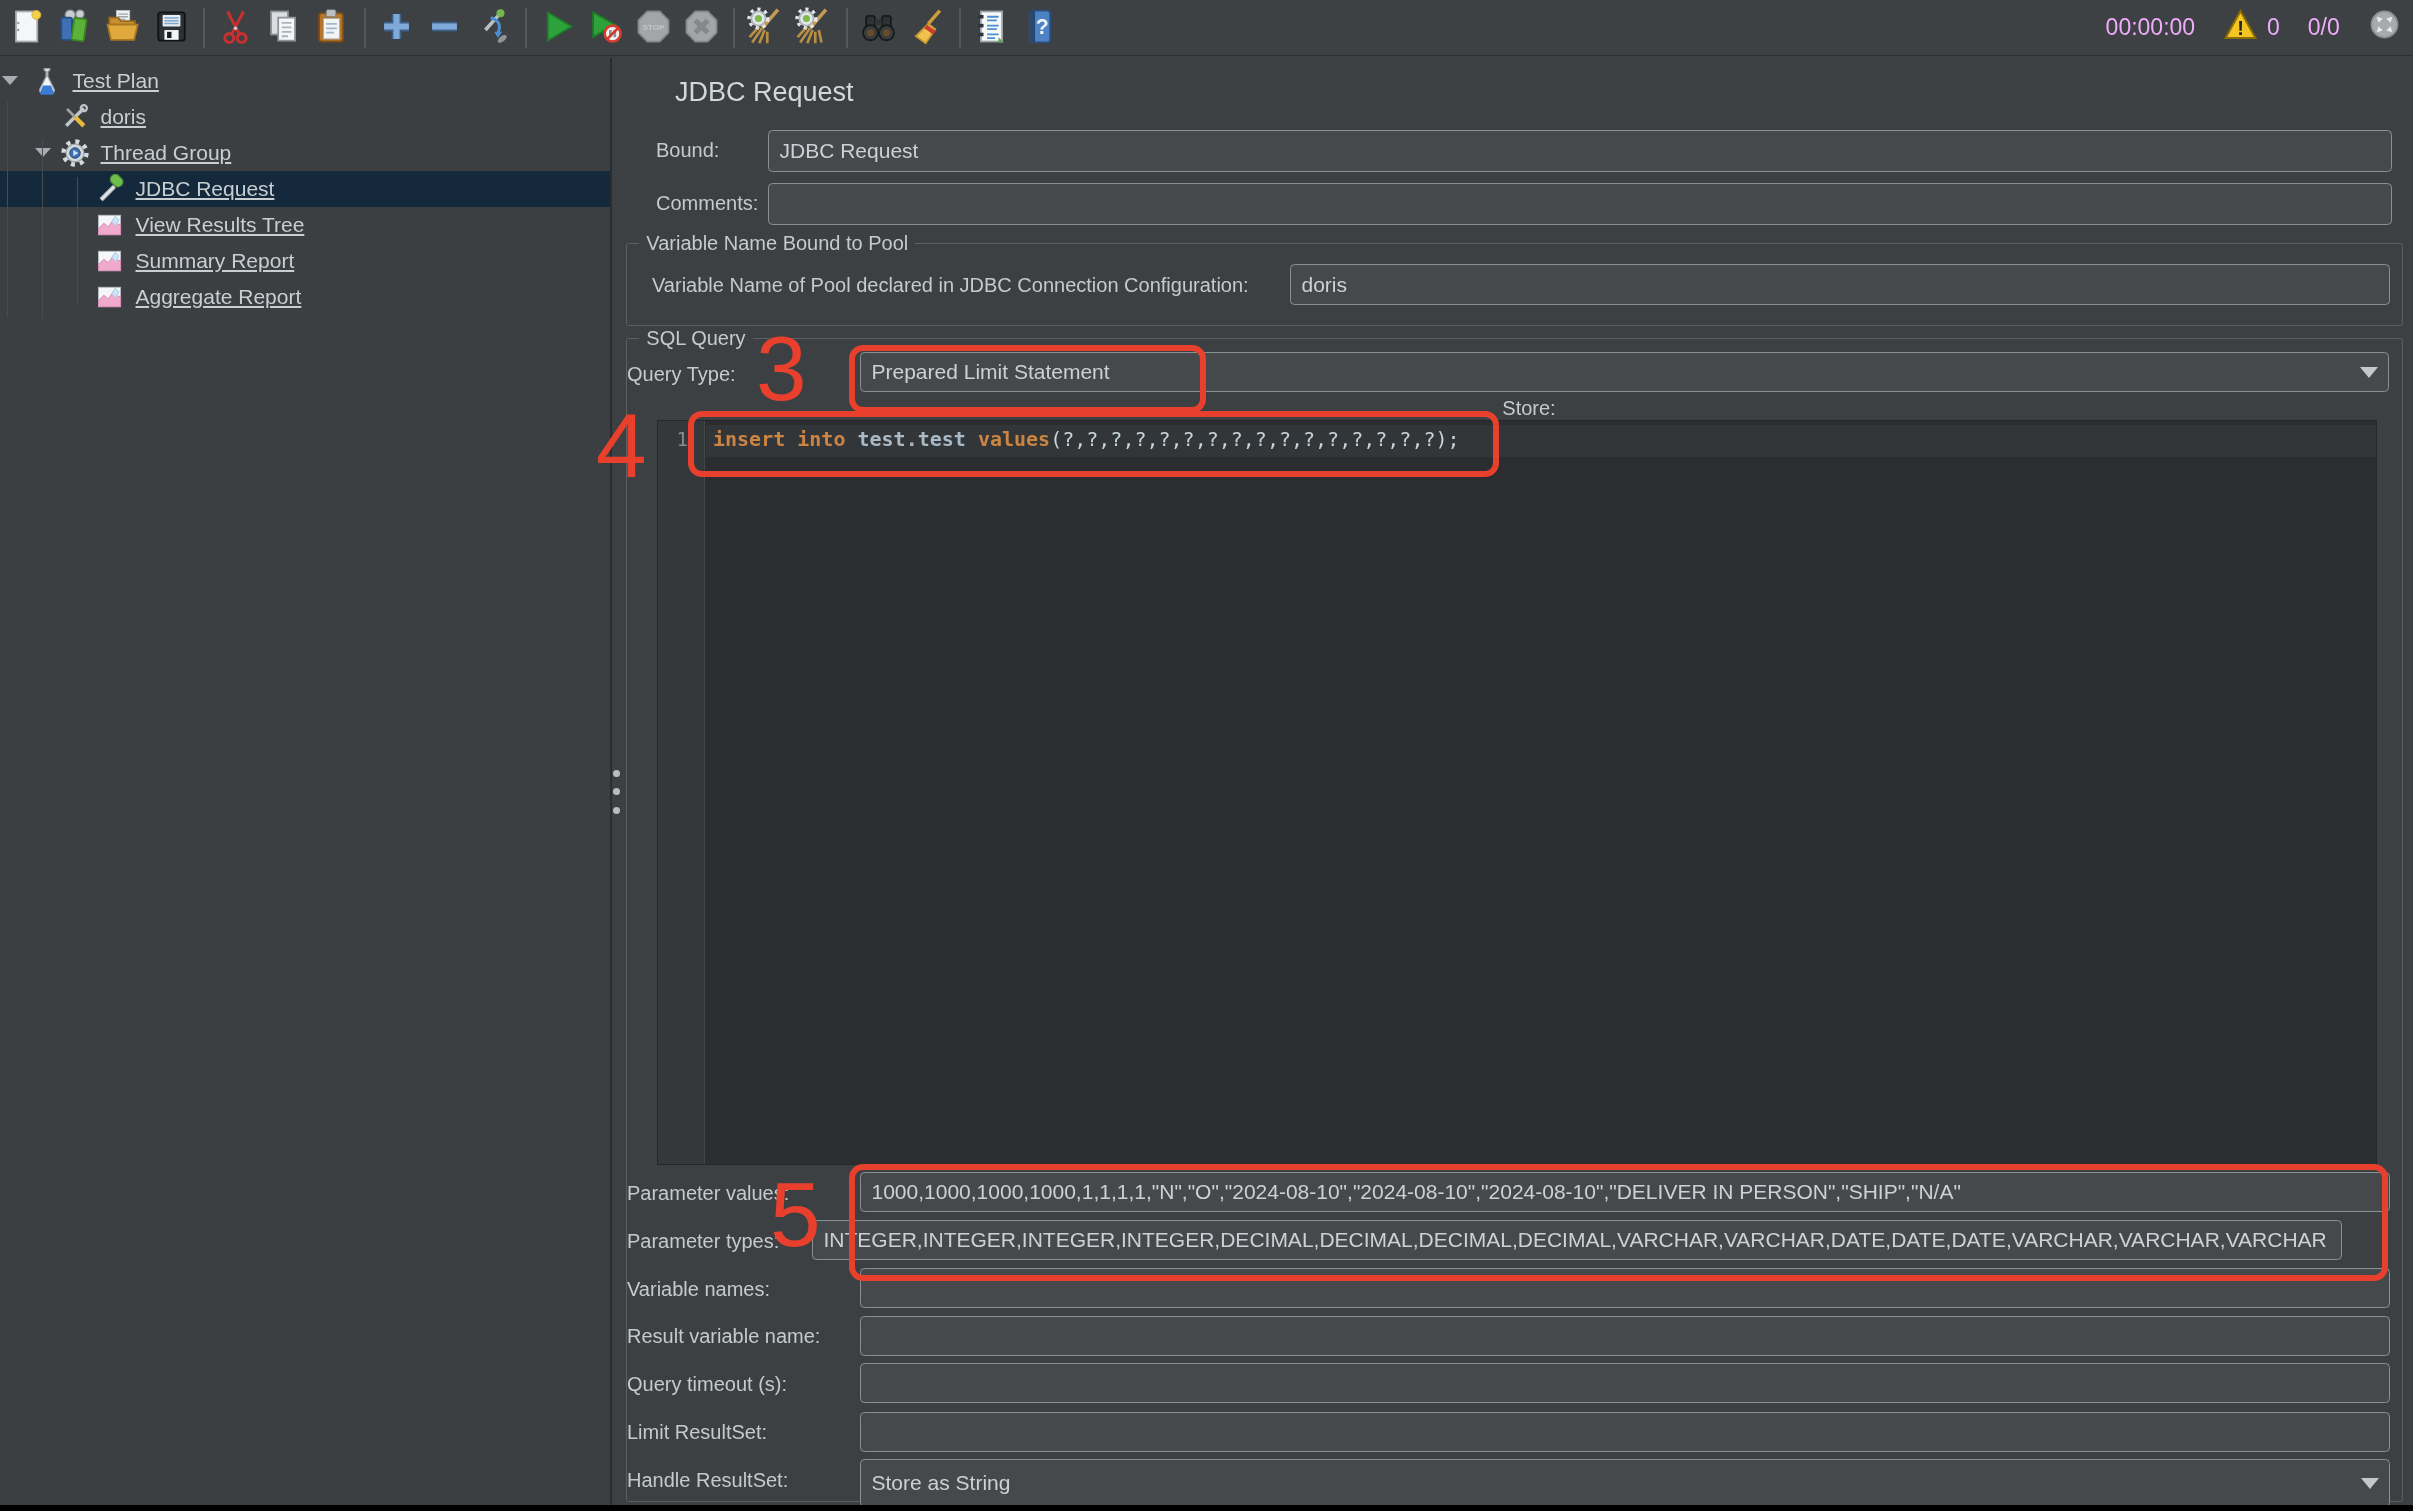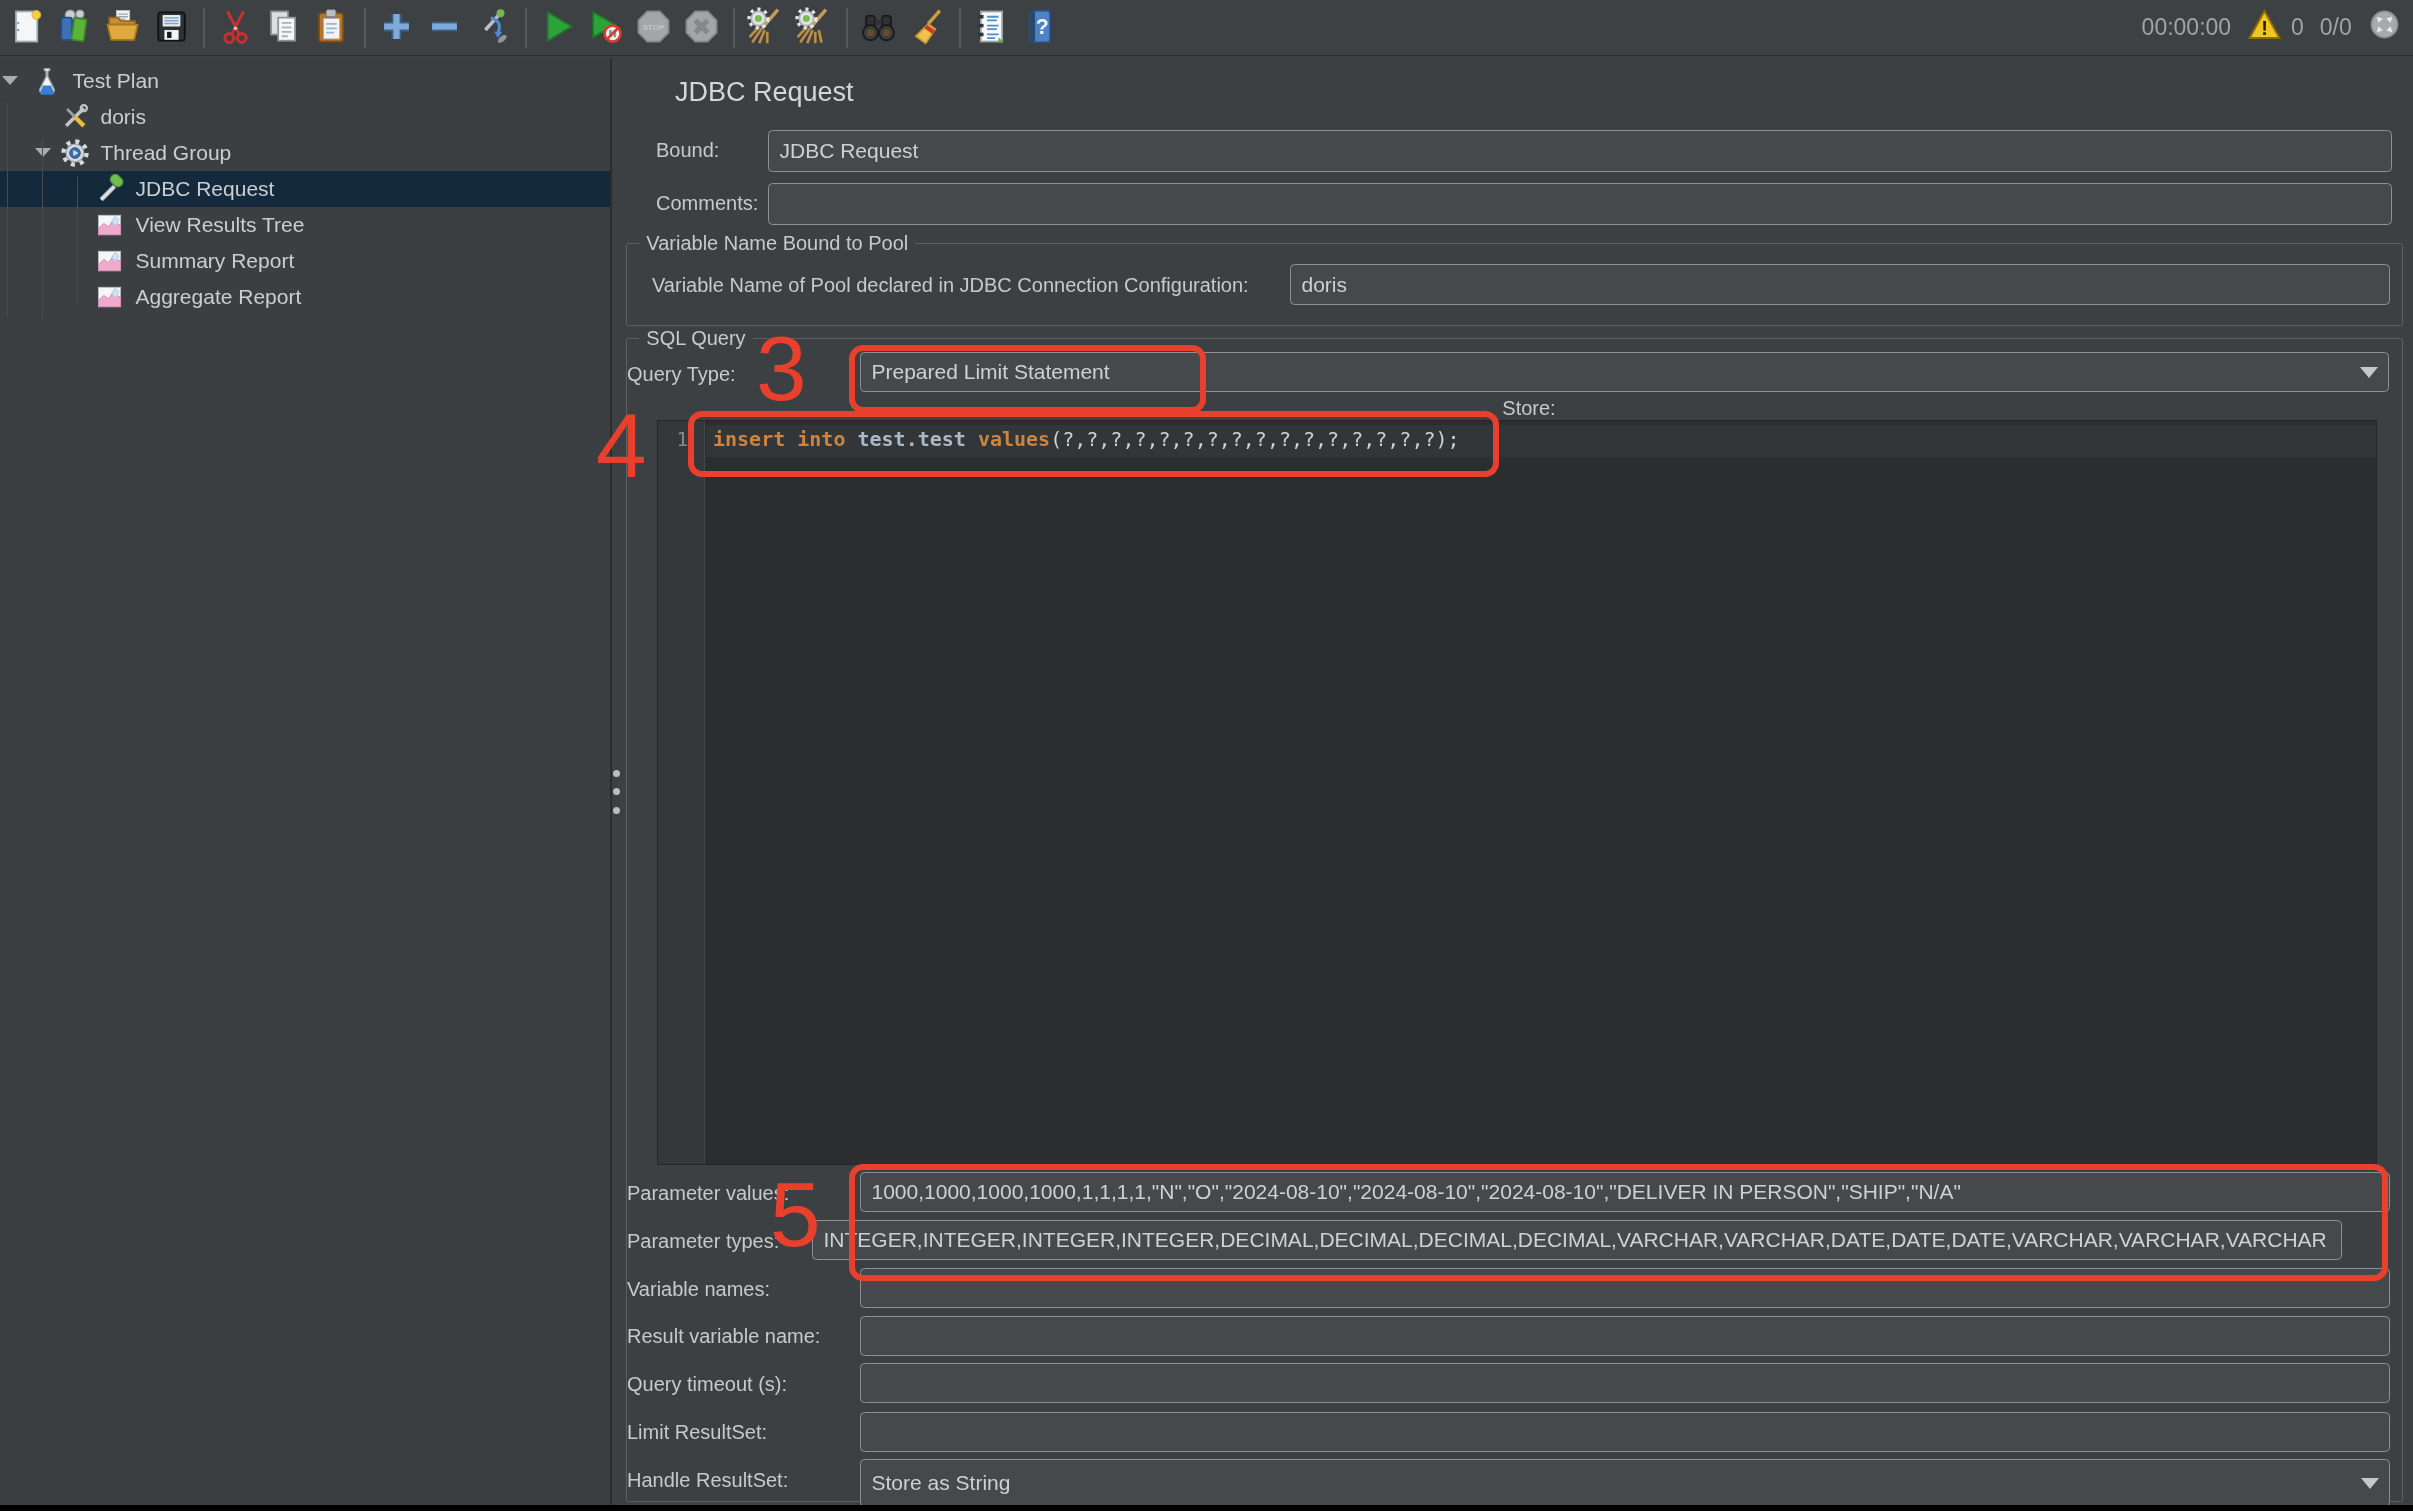--- a/index.html
+++ b/index.html
@@ -3,25 +3,25 @@
 <meta charset="utf-8">
 <style>
   html,body{margin:0;padding:0;background:#2a2c2e;}
   #app{position:relative;width:2413px;height:1512px;background:#3c4043;overflow:hidden;
        font-family:"Liberation Sans",sans-serif;color:#c7ccd0;}
   
   .tb{position:absolute;left:0;top:0;width:2413px;height:56px;background:#3d4144;
       border-bottom:1.8px solid #2c2e30;display:flex;align-items:center;padding-left:7px;box-sizing:border-box;}
   .tbi{width:40px;height:44px;display:flex;align-items:center;justify-content:center;margin-right:8px;flex:0 0 auto;}
   .tsep{width:1.8px;height:40px;background:#55595c;margin:0 10.5px 0 4.4px;flex:0 0 auto;}
-  .tstatus{margin-left:auto;display:flex;align-items:center;gap:16px;padding-right:12.3px;font-size:23px;color:#a3a3a3;}
+  .tstatus{margin-left:auto;display:flex;align-items:center;gap:28px;padding-right:12.3px;font-size:23px;color:#f0abfc;}
   
   .tree{position:absolute;left:0;top:58px;width:610px;height:1447px;background:#3b3f42;padding-top:5.3px;box-sizing:border-box;}
   .tree-border{position:absolute;left:610px;top:58px;width:1.8px;height:1447px;background:#2a2c2d;}
-  .trow{position:relative;height:36px;display:flex;align-items:center;font-size:21px;color:#c9ced2;cursor:default;}
+  .trow{position:relative;height:36px;display:flex;align-items:center;font-size:21px;color:#c9ced2;cursor:default;text-decoration:underline;}
   .trow.sel{background:#14293b;}
   .trow .ticon{width:30px;height:30px;margin-right:10.5px;flex:0 0 auto;}
   .lv0{padding-left:32px;} .lv1{padding-left:60px;} .lv2{padding-left:95px;}
   .expander{position:absolute;width:0;height:0;border-left:8px solid transparent;border-right:8px solid transparent;
             border-top:9.7px solid #a7adb2;top:13px;}
   .guide{position:absolute;width:0.9px;background:#484c4f;}
   .dots{position:absolute;left:613px;z-index:5;}
   .dots i{display:block;width:7px;height:7px;border-radius:50%;background:#b9bdc0;margin-bottom:11.4px;}
   
   .lbl{position:absolute;color:#c5cacd;font-size:20px;white-space:nowrap;}

